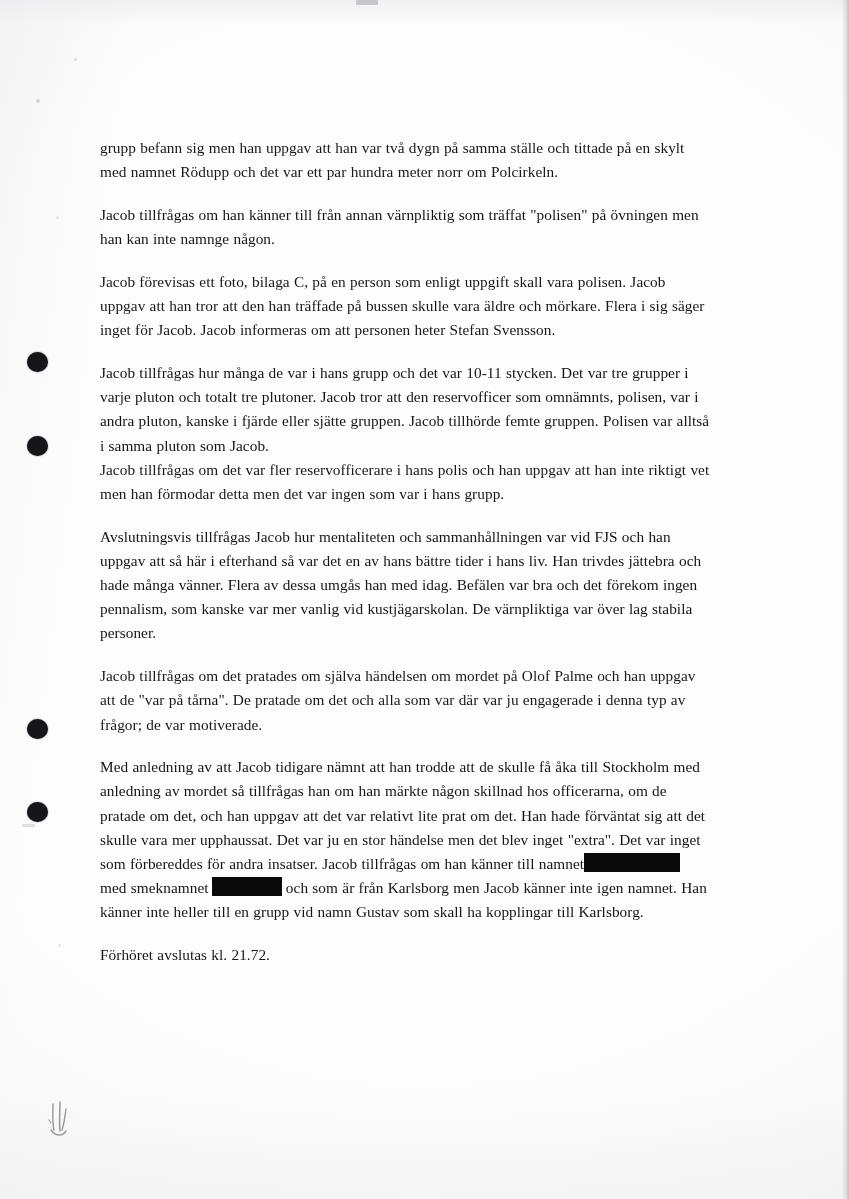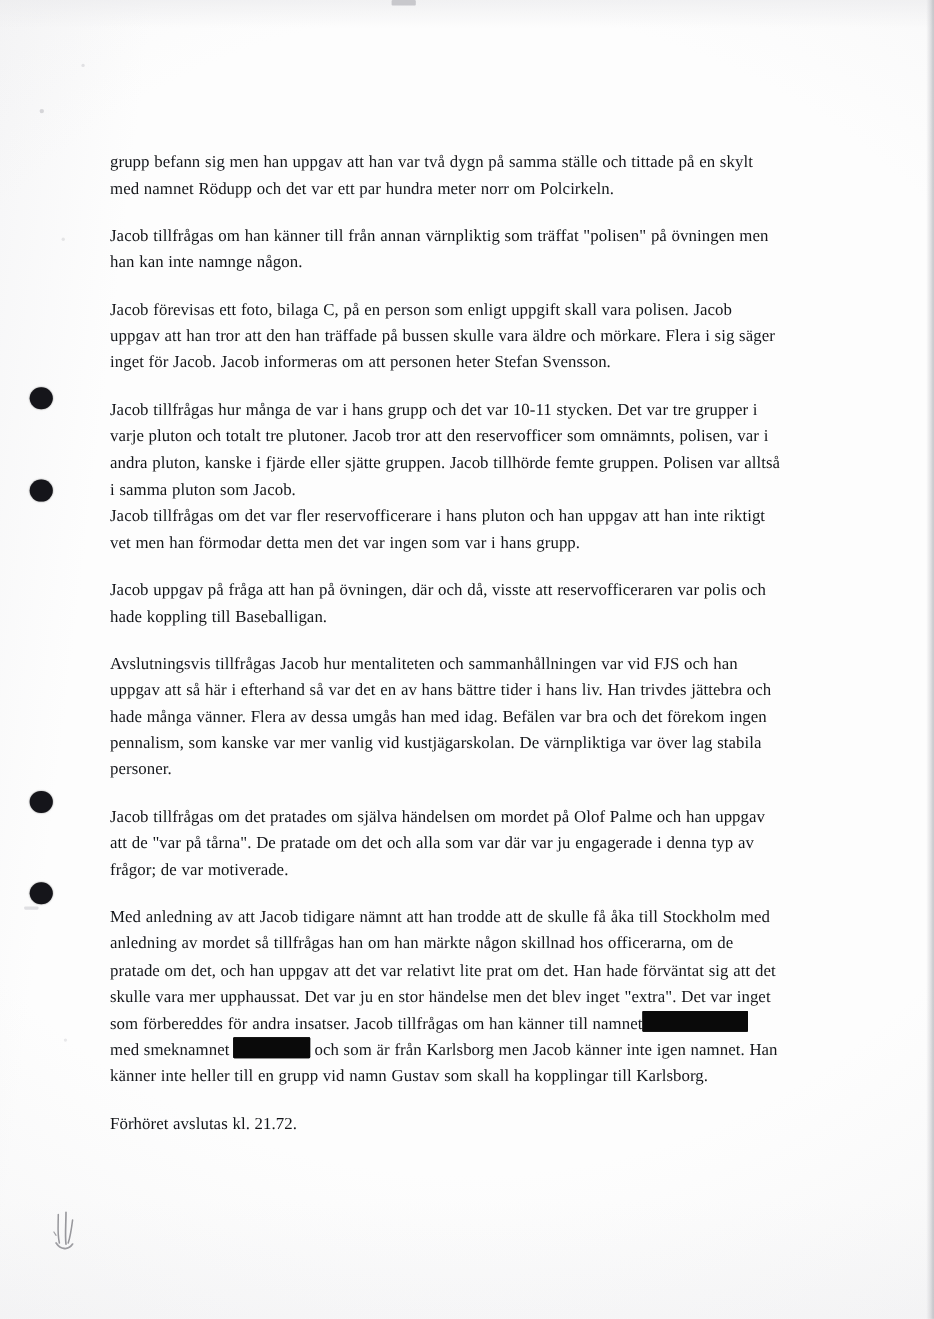--- a/index.html
+++ b/index.html
@@ -150,23 +150,22 @@
   <div id="text-block">
 
     <p class="para">grupp befann sig men han uppgav att han var två dygn på samma ställe och tittade på en skylt med namnet Rödupp och det var ett par hundra meter norr om Polcirkeln.</p>
 
     <p class="para">Jacob tillfrågas om han känner till från annan värnpliktig som träffat "polisen" på övningen men han kan inte namnge någon.</p>
 
     <p class="para">Jacob förevisas ett foto, bilaga C, på en person som enligt uppgift skall vara polisen. Jacob uppgav att han tror att den han träffade på bussen skulle vara äldre och mörkare. Flera i sig säger inget för Jacob. Jacob informeras om att personen heter Stefan Svensson.</p>
 
     <p class="para tight">Jacob tillfrågas hur många de var i hans grupp och det var 10-11 stycken. Det var tre grupper i varje pluton och totalt tre plutoner. Jacob tror att den reservofficer som omnämnts, polisen, var i andra pluton, kanske i fjärde eller sjätte gruppen. Jacob tillhörde femte gruppen. Polisen var alltså i samma pluton som Jacob.</p>
 
-    <p class="para">Jacob tillfrågas om det var fler reservofficerare i hans pluton och han uppgav att han inte riktigt vet men han förmodar detta men det var ingen som var i hans grupp.</p>
+    <p class="para">Jacob tillfrågas om det var fler reservofficerare i hans polis och han uppgav att han inte riktigt vet men han förmodar detta men det var ingen som var i hans grupp.</p>
 
-    <p class="para">Jacob uppgav på fråga att han på övningen, där och då, visste att reservofficeraren var polis och hade koppling till Baseballigan.</p>
 
     <p class="para">Avslutningsvis tillfrågas Jacob hur mentaliteten och sammanhållningen var vid FJS och han uppgav att så här i efterhand så var det en av hans bättre tider i hans liv. Han trivdes jättebra och hade många vänner. Flera av dessa umgås han med idag. Befälen var bra och det förekom ingen pennalism, som kanske var mer vanlig vid kustjägarskolan. De värnpliktiga var över lag stabila personer.</p>
 
     <p class="para">Jacob tillfrågas om det pratades om själva händelsen om mordet på Olof Palme och han uppgav att de "var på tårna". De pratade om det och alla som var där var ju engagerade i denna typ av frågor; de var motiverade.</p>
 
     <p class="para"><span>Med anledning av att Jacob tidigare nämnt att han trodde att de skulle få åka till Stockholm med anledning av mordet så tillfrågas han om han märkte någon skillnad hos officerarna, om de pratade om det, och han uppgav att det var relativt lite prat om det. Han hade förväntat sig att det skulle vara mer upphaussat. Det var ju en stor händelse men det blev inget "extra". Det var inget som förbereddes för andra insatser. Jacob tillfrågas om han känner till namnet</span><span class="redact redact-1"></span><span> med smeknamnet</span><span class="redact redact-2"></span><span> och som är från Karlsborg men Jacob känner inte igen namnet. Han känner inte heller till en grupp vid namn Gustav som skall ha kopplingar till Karlsborg.</span></p>
 
     <p class="para last">Förhöret avslutas kl. 21.72.</p>
 
   </div>

